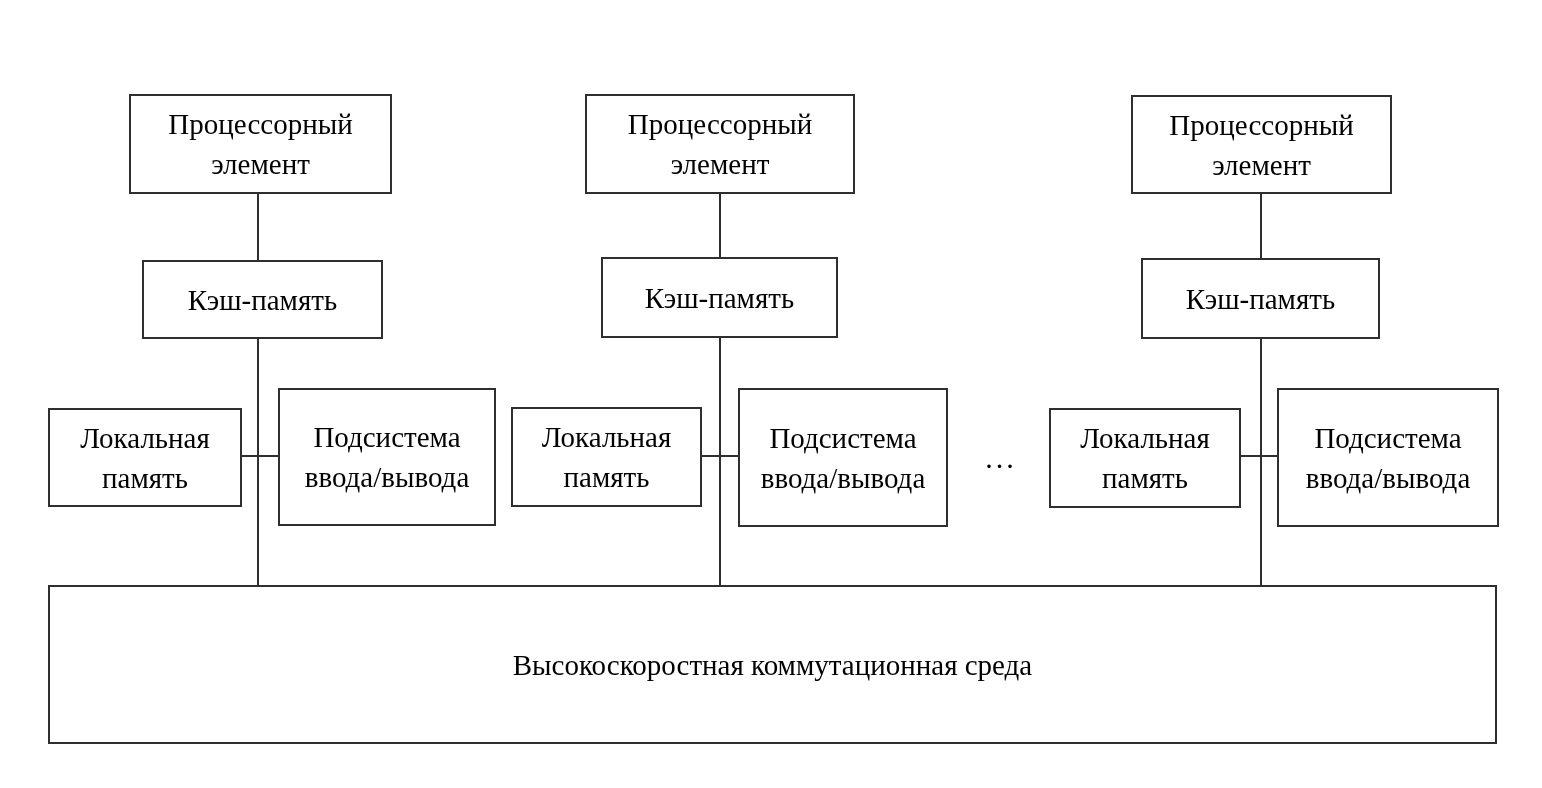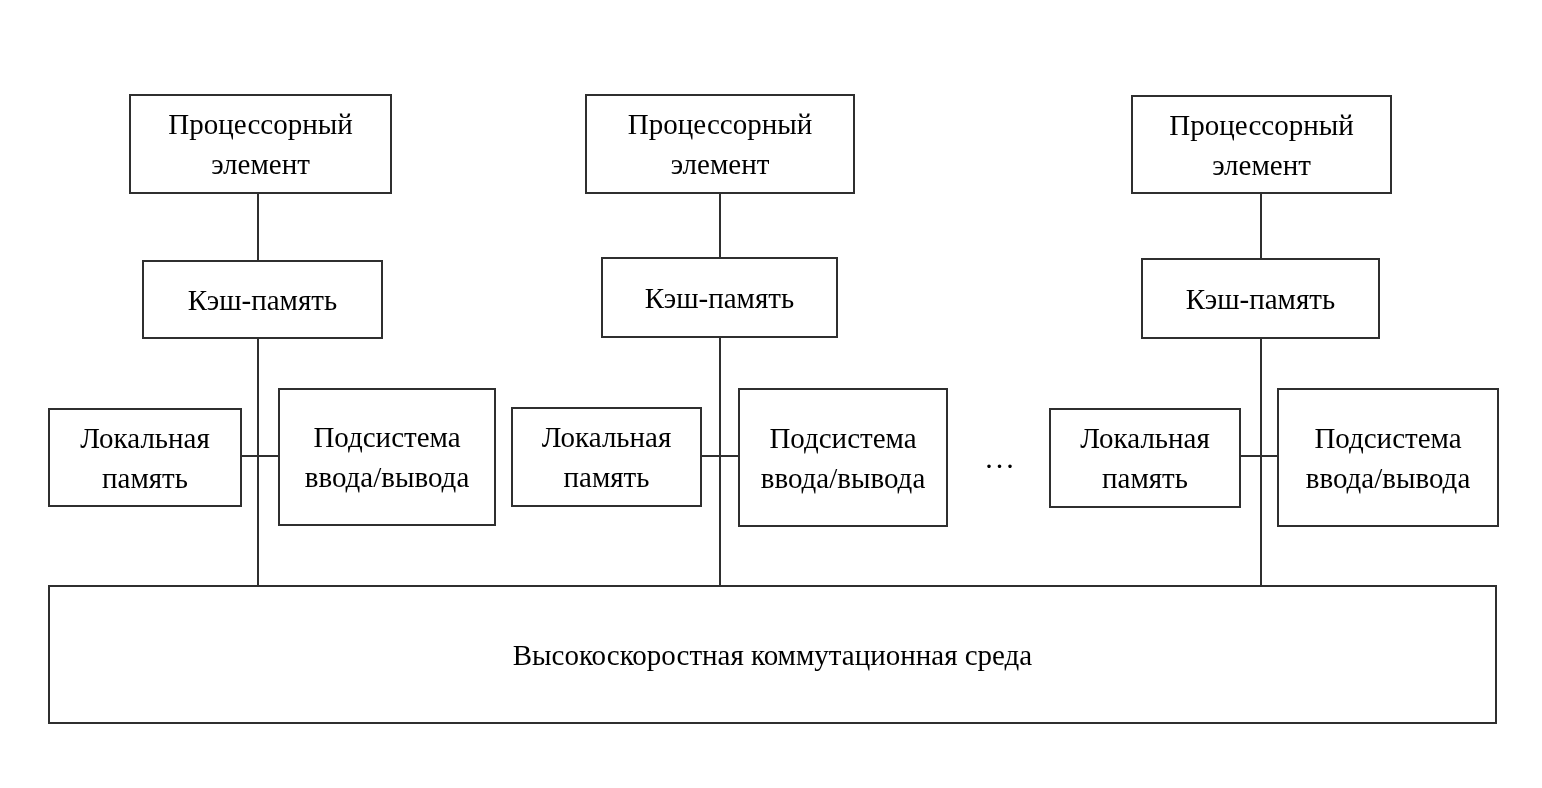--- a/index.html
+++ b/index.html
@@ -58,21 +58,21 @@
   #pe2    { left: 585px;  top: 94px;  width: 270px;  height: 100px; }
   #cache2 { left: 601px;  top: 257px; width: 237px;  height: 81px;  }
   #loc2   { left: 511px;  top: 407px; width: 191px;  height: 100px; }
   #io2    { left: 738px;  top: 388px; width: 210px;  height: 139px; }
   
   #pe3    { left: 1131px; top: 95px;  width: 261px;  height: 99px;  }
   #cache3 { left: 1141px; top: 258px; width: 239px;  height: 81px;  }
   #loc3   { left: 1049px; top: 408px; width: 192px;  height: 100px; }
   #io3    { left: 1277px; top: 388px; width: 222px;  height: 139px; }
   
-  #bus    { left: 48px;   top: 585px; width: 1449px; height: 139px; }
+  #bus    { left: 48px;   top: 585px; width: 1449px; height: 159px; }
   
   #c1a { left: 257px;  top: 193px; height: 68px;  }
   #c1b { left: 257px;  top: 338px; height: 248px; }
   #h1  { left: 240px;  top: 455px; width: 40px;   }
   
   #c2a { left: 719px;  top: 193px; height: 65px;  }
   #c2b { left: 719px;  top: 337px; height: 249px; }
   #h2  { left: 700px;  top: 455px; width: 40px;   }
   
   #c3a { left: 1260px; top: 193px; height: 66px;  }

